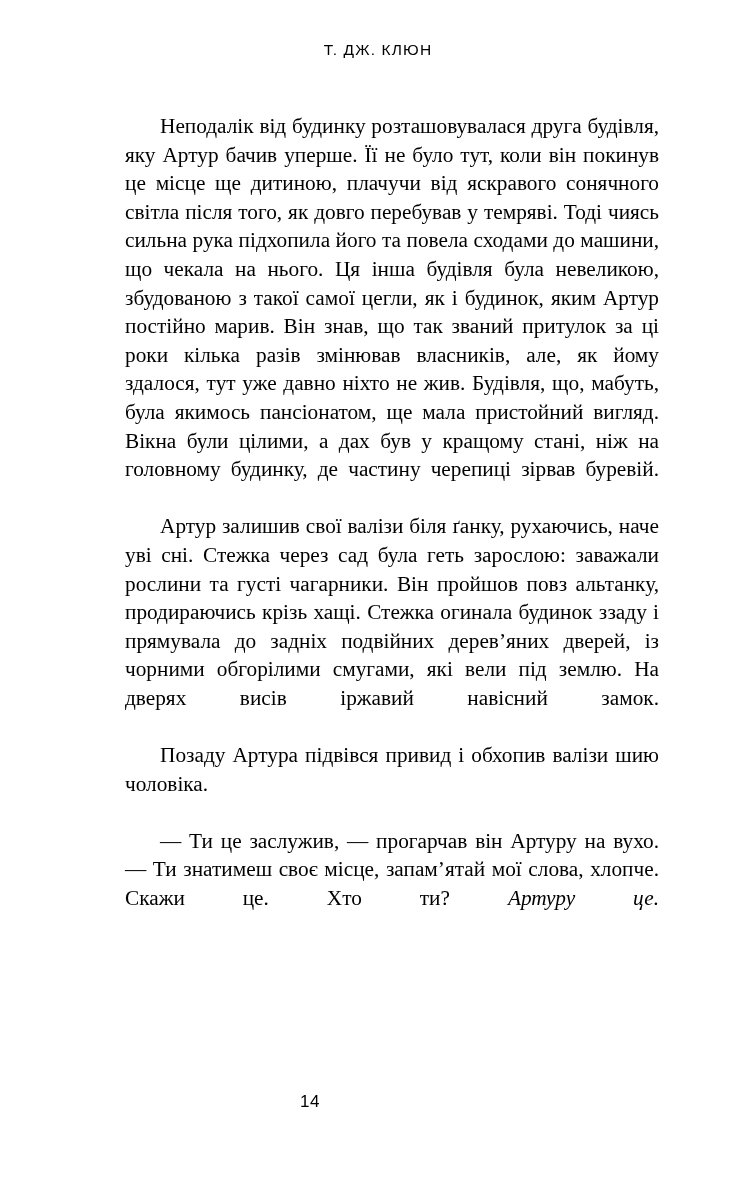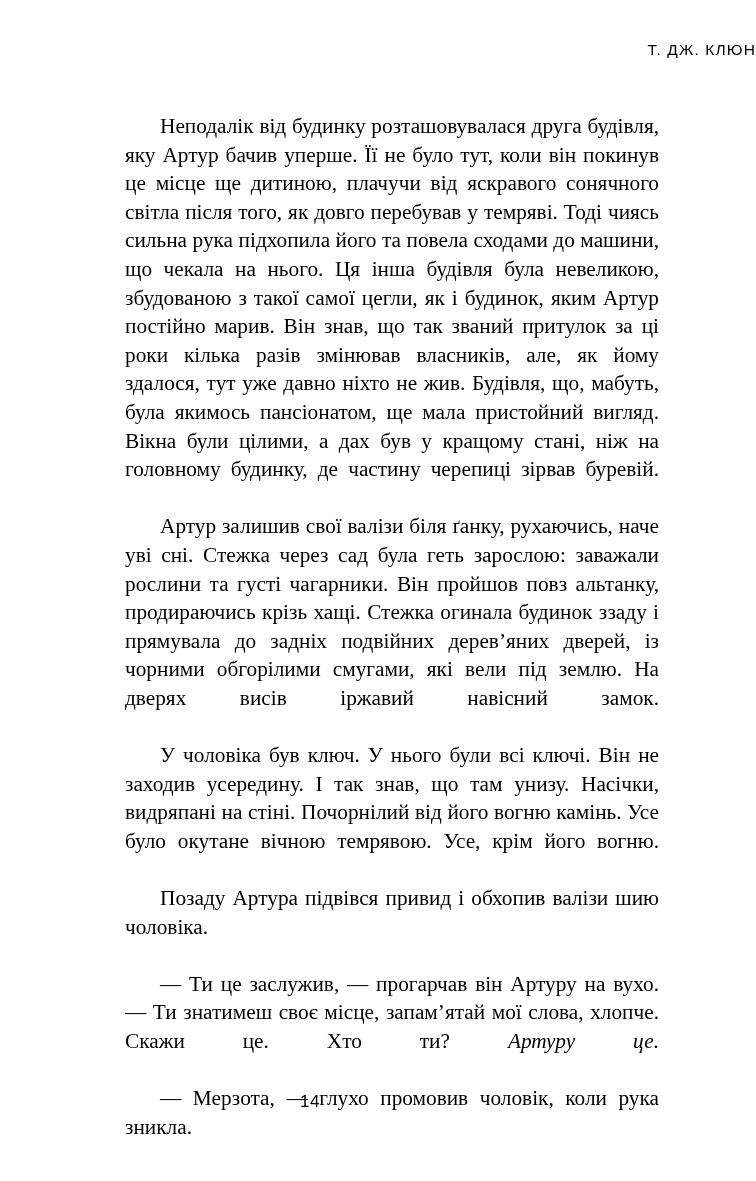--- a/index.html
+++ b/index.html
@@ -17,21 +17,21 @@
     height: 1181px;
     background: #ffffff;
     overflow: hidden;
     box-sizing: border-box;
   }
   .running-head {
     position: absolute;
     top: 40px;
     left: 0;
     width: 756px;
-    text-align: right;
+    text-align: center;
     font-family: "Liberation Sans", "DejaVu Sans", sans-serif;
     font-size: 15.5px;
     letter-spacing: 1.15px;
     color: #000000;
     line-height: 20px;
     white-space: pre;
   }
   .text-column {
     position: absolute;
     top: 112px;
@@ -77,21 +77,19 @@
 </head>
 <body>
 
 <div class="page">
 
   <div class="running-head">Т. ДЖ. КЛЮН</div>
 
   <div class="text-column">
     <p>Неподалік від будинку розташовувалася друга бу­дівля, яку Артур бачив уперше. Її не було тут, коли він покинув це місце ще дитиною, плачучи від яскравого сонячного світла після того, як довго перебував у тем­ряві. Тоді чиясь сильна рука підхопила його та повела сходами до машини, що чекала на нього. Ця інша бу­дівля була невеликою, збудованою з такої самої цегли, як і будинок, яким Артур постійно марив. Він знав, що так званий притулок за ці роки кілька разів змінював власників, але, як йому здалося, тут уже давно ніхто не жив. Будівля, що, мабуть, була якимось пансіонатом, ще мала пристойний вигляд. Вікна були цілими, а дах був у кращому стані, ніж на головному будинку, де ча­стину черепиці зірвав буревій.</p>
     <p>Артур залишив свої валізи біля ґанку, рухаючись, наче уві сні. Стежка через сад була геть зарослою: заважали рослини та густі чагарники. Він пройшов повз альтанку, продираючись крізь хащі. Стежка оги­нала будинок ззаду і прямувала до задніх подвійних дерев’яних дверей, із чорними обгорілими смугами, які вели під землю. На дверях висів іржавий навісний замок.</p>
-    <p>У чоловіка був ключ. У нього були всі ключі. Він не заходив усередину. І так знав, що там унизу. На­січки, видряпані на стіні. Почорнілий від його вогню камінь. Усе було окутане вічною темрявою. Усе, крім його вогню.</p>
     <p>Позаду Артура підвівся привид і обхопив валізи шию чоловіка.</p>
     <p><span>— Ти це заслужив, — прогарчав він Артуру на вухо. — Ти знатимеш своє місце, запам’ятай мої слова, хлопче. Скажи це. Хто ти? </span><span class="italic">Артуру це.</span></p>
-    <p>— Мерзота, — глухо промовив чоловік, коли рука зникла.</p>
   </div>
 
   <div class="folio">14</div>
 
 </div>
 
 </body></html>

